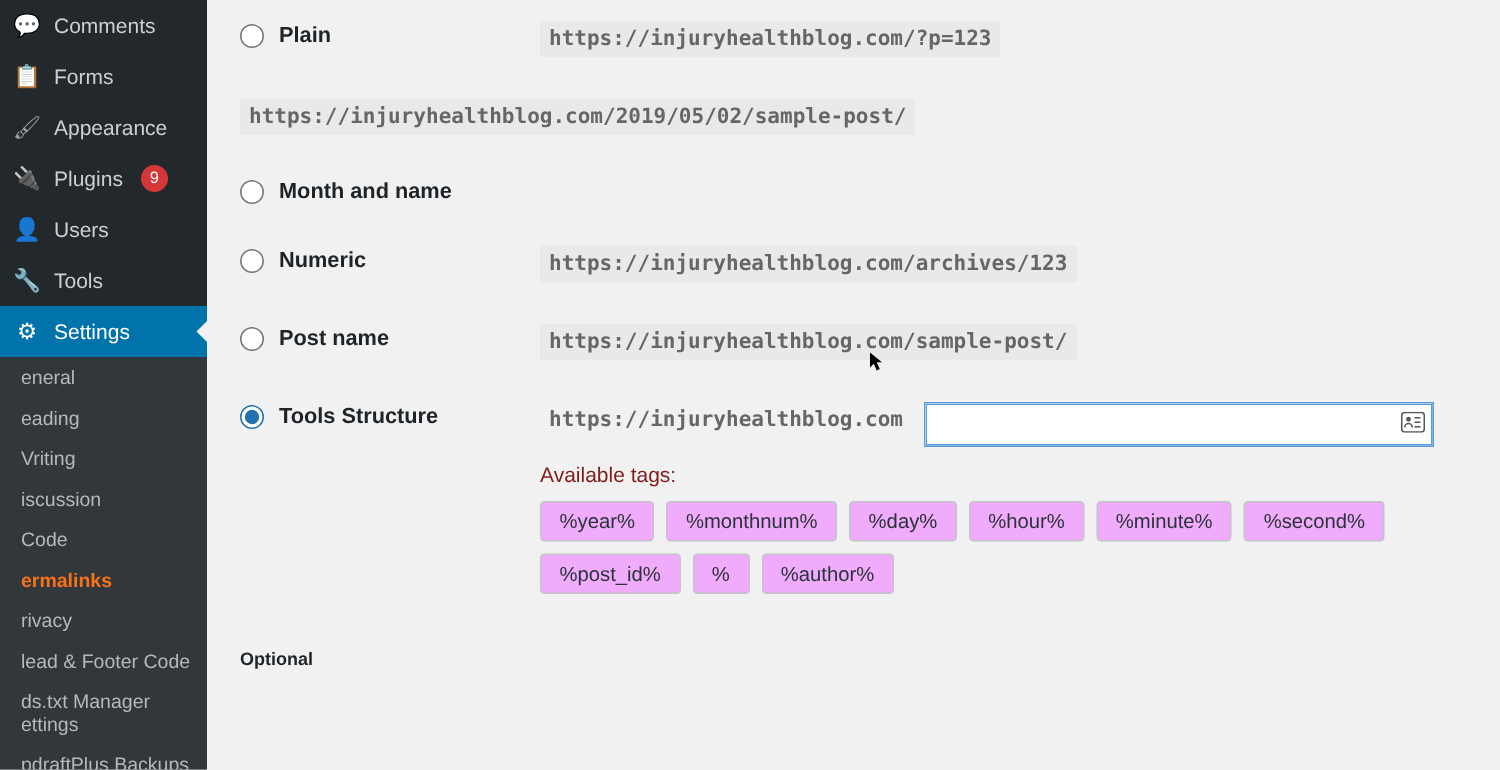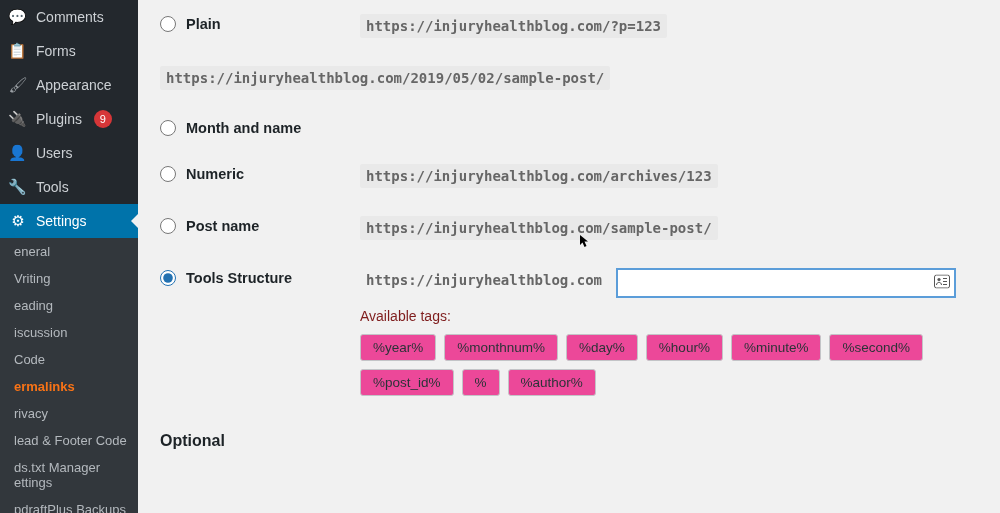--- a/index.html
+++ b/index.html
@@ -23,22 +23,22 @@
     .opt-left label { font-weight:600; font-size:14.5px; color:#1d2327; }
     .opt-right { flex:1; }
     input[type=radio]{ width:16px; height:16px; accent-color:#2271b1; }
     .url-sample { font-family: Menlo, Consolas, monospace; font-size:14px; background:#e9e9e9; color:#666; padding:4px 6px; border-radius:2px; display:inline-block;font-weight:bold; }
     .custom-line { display:flex; align-items:flex-start; gap:8px; }
     .txt { font-family: Menlo, Consolas, monospace; font-size:14px; height:30px; border:1px solid #5b9dd9; box-shadow: 0 0 0 1px #5b9dd9 inset; padding:2px 30px 2px 6px; width:340px; background:#fff; }
     .cf-wrap { position:relative; display:inline-block; }
     .field-icon { position:absolute; right:6px; top:50%; transform:translateY(-50%); color:#555; font-size:14px; }
     .avail { margin-top:10px; color:#7f1d1d; font-size:14px; }
     .tags { display:flex; flex-wrap:wrap; gap:8px; margin-top:10px; }
-    .tag-btn { background:#ec4899; border:1px solid #c3c4c7; color:#2c3338; padding:5px 12px; font-size:13.5px; border-radius:3px; font-family:inherit; }
-    .section-head { font-size:16px; font-weight:600; margin-top:22px; color:#1d2327; }
+    .tag-btn { background:#f0abfc; border:1px solid #c3c4c7; color:#2c3338; padding:5px 12px; font-size:13.5px; border-radius:3px; font-family:inherit; }
+    .section-head { font-size:12px; font-weight:600; margin-top:22px; color:#1d2327; }
     .cursor-ptr { position:absolute; left:441px; top:234px; font-size:12px; color:#000; }
   </style>
 </head>
 <body>
 
 <div class="wrap">
   <div class="sidebar">
     <div id="menu1">
         <div class="menu-item">
           <span class="micon">💬</span>
@@ -68,22 +68,22 @@
           <span class="micon">🔧</span>
           <span>Tools</span>
         </div>
         <div class="menu-item active">
           <span class="micon">⚙</span>
           <span>Settings</span>
         </div>
       </div>
     <div class="submenu" id="submenu">
         <div class="subitem">eneral</div>
+        <div class="subitem">eading</div>
         <div class="subitem">Vriting</div>
-        <div class="subitem">eading</div>
         <div class="subitem">iscussion</div>
         <div class="subitem">Code</div>
         <div class="subitem current">ermalinks</div>
         <div class="subitem">rivacy</div>
         <div class="subitem">lead &amp; Footer Code</div>
         <div class="subitem">ds.txt Manager ettings</div>
         <div class="subitem">pdraftPlus Backups</div>
       </div>
   </div>
 

